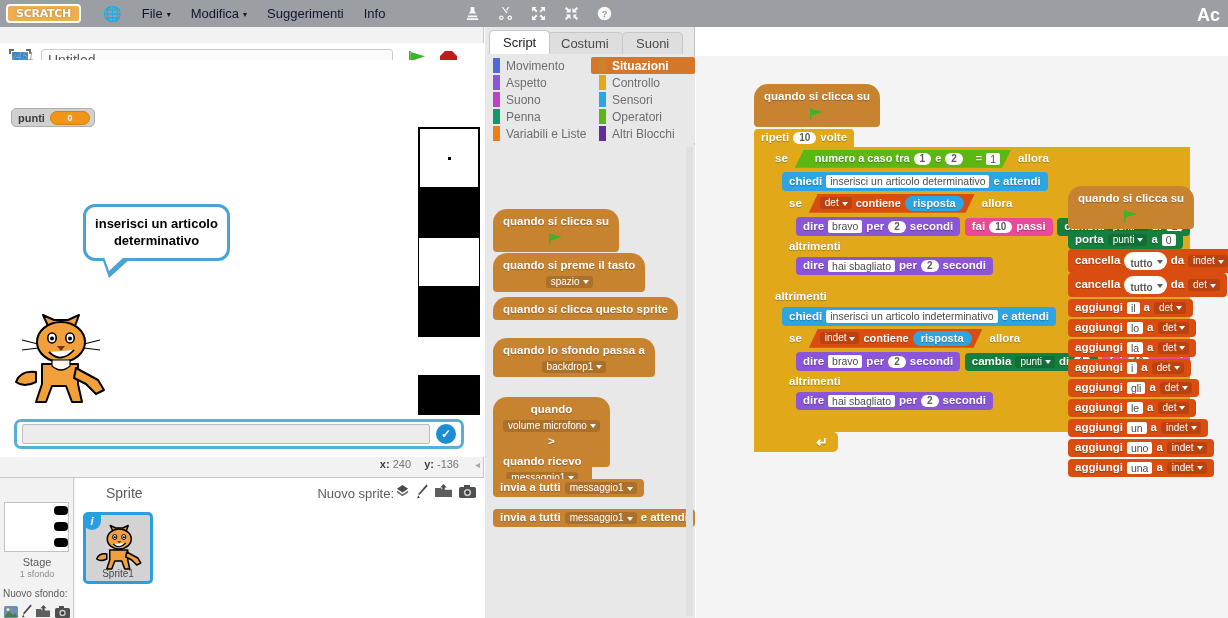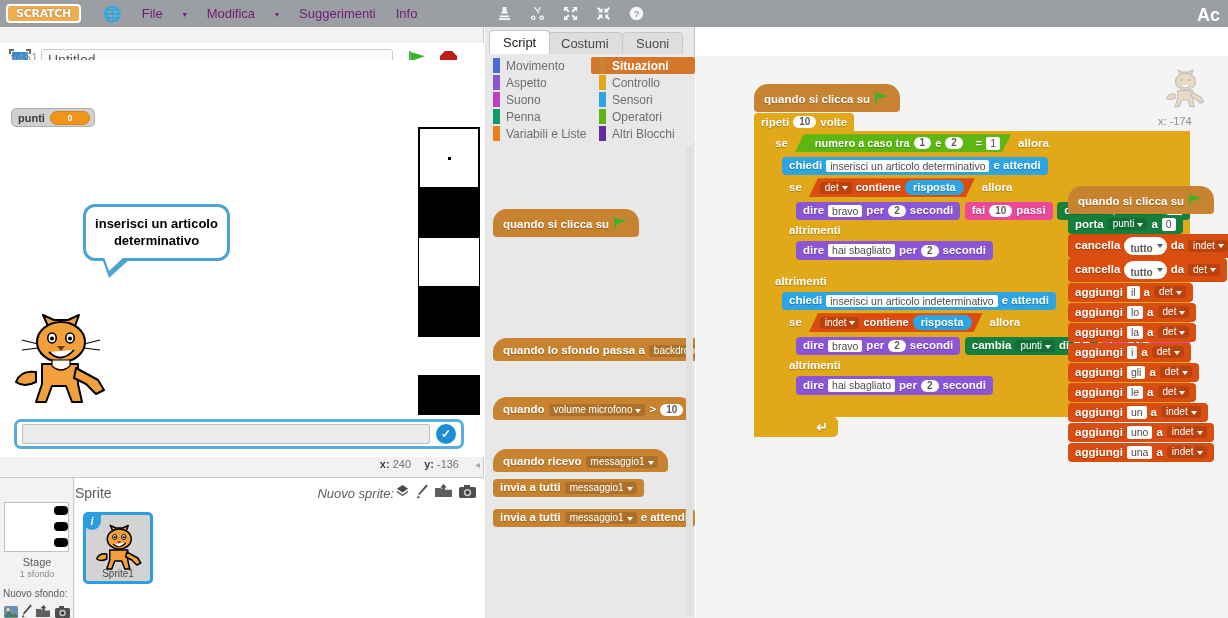--- a/index.html
+++ b/index.html
@@ -21,22 +21,22 @@
     background:#f0ad4e; border-radius:4px;
     display:flex; align-items:center; justify-content:center;
     font-size:11px; font-weight:bold; color:#fff;
     letter-spacing:-0.3px; border:2px solid #fff;
     text-shadow:0 0 2px rgba(0,0,0,.35);
     font-family:"DejaVu Sans", sans-serif;
   }
   .mb-icon { color:#fff; opacity:.92; display:flex; align-items:center; justify-content:center; }
   #globe { margin-left:22px; font-size:15px; }
   .mb-item {
-    color:#701a75; font-size:13px; margin-left:20px; white-space:nowrap;
-    display:flex; align-items:center; gap:20px; cursor:default;
+    color:#0f172a; font-size:13px; margin-left:20px; white-space:nowrap;
+    display:flex; align-items:center; gap:4px; cursor:default;
   }
   .caret { font-size:8px; position:relative; top:1px; }
   #mb-tools { margin-left:80px; display:flex; align-items:center; gap:18px; }
   #mb-tools .mb-icon { font-size:15px; }
   #mb-right { position:absolute; right:8px; top:5px; color:#fff; font-size:18px; font-weight:bold; }
 
   
   #leftcol {
     position:absolute; left:0; top:27px; width:484px; height:591px;
     background:#f2f2f2; border-right:1px solid #c8c8c8;
@@ -54,21 +54,21 @@
     position:absolute; left:3px; top:3px; width:16px; height:13px;
     background:#2a8bd8; border-radius:1px;
   }
   #stagectl-icon .brk { position:absolute; width:5px; height:5px; border:2px solid #6c6c6c; }
   #stagectl-icon .b1 { left:0; top:0; border-right:none; border-bottom:none; }
   #stagectl-icon .b2 { right:0; top:0; border-left:none; border-bottom:none; }
   #stagectl-icon .b3 { left:0; bottom:3px; border-right:none; border-top:none; }
   #stagectl-icon .b4 { right:0; bottom:3px; border-left:none; border-top:none; }
   #verlabel {
     position:absolute; left:11px; top:24px;
-    font-size:12px; color:#9a9a9a; letter-spacing:.3px;
+    font-size:10px; color:#9a9a9a; letter-spacing:.3px;font-style:italic;
   }
   #projname {
     margin-left:10px; width:352px; height:22px;
     border:1px solid #ccc; border-radius:3px; background:#fbfbfb;
     font-size:14px; color:#575757; padding:0 6px;
     font-family:"Liberation Sans", sans-serif;
   }
   #greenflag {
     margin-left:13px; width:22px; height:22px; cursor:pointer;
     display:flex; align-items:center; justify-content:center;
@@ -173,22 +173,22 @@
     position:absolute; left:0; top:91px; width:74px; text-align:center;
     font-size:9px; color:#8a8a8a;
   }
   #newbg-label { position:absolute; left:3px; top:110px; font-size:10px; color:#5c5c5c; }
   #newbg-icons { position:absolute; left:4px; top:126px; display:flex; gap:4px; align-items:center; }
   #spritelist { position:absolute; left:75px; top:0; right:0; bottom:0; background:#fff; }
   #sprite-header {
     position:absolute; left:0; top:0; right:0; height:30px;
     display:flex; align-items:center;
   }
-  #sprite-title { margin-left:0; font-size:14px; color:#5c5c5c; }
-  #newsprite-label { position:absolute; right:90px; font-size:13px; color:#5c5c5c;font-style:italic; }
+  #sprite-title { margin-left:31px; font-size:14px; color:#5c5c5c; }
+  #newsprite-label { position:absolute; right:90px; font-size:13px; color:#5c5c5c; }
   #newsprite-icons { position:absolute; right:8px; display:flex; gap:7px; align-items:center; }
   #sprite-thumb {
     position:absolute; left:8px; top:34px; width:70px; height:72px;
     background:#d3d3d3; border:3px solid #2a9ede; border-radius:5px;
   }
   #sprite-thumb .badge {
     position:absolute; left:-3px; top:-3px; width:18px; height:18px;
     background:#2a9ede; border-radius:50% 0 50% 50%;
     color:#fff; font-size:11px; font-weight:bold; font-style:italic;
     display:flex; align-items:center; justify-content:center;
@@ -262,20 +262,21 @@
   .c-sensing { background:#2ca5e2; }
   .c-looks   { background:#8a55d7; }
   .c-motion  { background:#ec4899; }
   .c-data    { background:#15803d; }
   .c-operators { background:#5cb712; }
   .c-listops { background:#d94d11; }
 
   .hat {
     border-radius:14px 14px 4px 4px;
     padding:7px 10px 4px;
+    flex-direction:column;
   }
   .num {
     background:#fff; color:#5c5c5c; border-radius:9px;
     padding:1px 6px; font-size:10px; font-weight:bold;
     min-width:9px; text-align:center; text-shadow:none;
     display:inline-block;
   }
   .txt {
     background:#fff; color:#4b4b4b; border-radius:2px;
     padding:1px 4px; font-size:10.5px; font-weight:normal;
@@ -611,21 +612,28 @@
     <div class="blk c-events hat" style="position:absolute;left:8px;top:64px;">
       <span>quando si clicca su</span>
       <span class="flagglyph">
         <svg width="16" height="14" viewBox="0 0 16 14">
             <rect x="1" y="1" width="1.5" height="12" fill="#3bb32b"></rect>
             <path d="M2.5 2 L14 5 L2.5 8.5 Z" fill="#3bb32b"></path>
           </svg>
       </span>
     </div>
 
-
+    <div class="blk c-events hat" style="position:absolute;left:8px;top:108px;">
+      <span>quando si preme il tasto</span>
+      <span class="drop">spazio</span>
+    </div>
+
+    <div class="blk c-events hat" style="position:absolute;left:8px;top:152px;">
+      <span>quando si clicca questo sprite</span>
+    </div>
 
     <div class="blk c-events hat" style="position:absolute;left:8px;top:193px;">
       <span>quando lo sfondo passa a</span>
       <span class="drop">backdrop1</span>
     </div>
 
     <div class="blk c-events hat" style="position:absolute;left:8px;top:252px;">
       <span>quando</span>
       <span class="drop">volume microfono</span>
       <span>&gt;</span>
@@ -648,42 +656,20 @@
       <span>e attendi</span>
     </div>
   </div>
   <div id="palscrollbar"></div>
 </div>
 
 <div id="scripttabstrip"></div>
 
 <div id="scriptarea">
 
-  <div id="spriteinfo">
-    <svg width="44" height="42" viewBox="0 0 105 100" style="opacity:.55">
-      <g stroke="#9a9a9a" stroke-width="3" fill="#e5c49a" stroke-linejoin="round">
-        <path d="M36 16 L31 5 L42 10 L56 10 L67 5 L63 16 Z"></path>
-        <ellipse cx="49" cy="32" rx="24" ry="20"></ellipse>
-        <path d="M30 54 L30 74 L24 92 L34 92 L40 76 L54 76 L60 92 L70 92 L66 74 L66 54 Z"></path>
-        <path d="M64 58 L86 70 L92 80 L84 84 L74 74 L62 68 Z"></path>
-        <path d="M24 62 Q8 60 4 72 Q12 78 24 72 Z"></path>
-      </g>
-      <circle cx="40" cy="28.5" r="2.4" fill="#7a7a7a"></circle>
-      <circle cx="58" cy="28.5" r="2.4" fill="#7a7a7a"></circle>
-      <path d="M37 42 Q49 54 62 40" fill="#fff" stroke="#8d8d8d" stroke-width="2.4"></path>
-    </svg>
-    <div class="sicoords">
-      <span>x:</span>
-      <span>-174</span>
-    </div>
-    <div class="sicoords">
-      <span>y:</span>
-      <span>-57</span>
-    </div>
-  </div>
 
   <div class="stack" style="left:58px; top:28px;">
 
     
     <div class="blk c-events hat">
       <span>quando si clicca su</span>
       <span>
         <svg width="16" height="14" viewBox="0 0 16 14">
             <rect x="1" y="1" width="1.5" height="12" fill="#3bb32b"></rect>
             <path d="M2.5 2 L14 5 L2.5 8.5 Z" fill="#3bb32b"></path>

